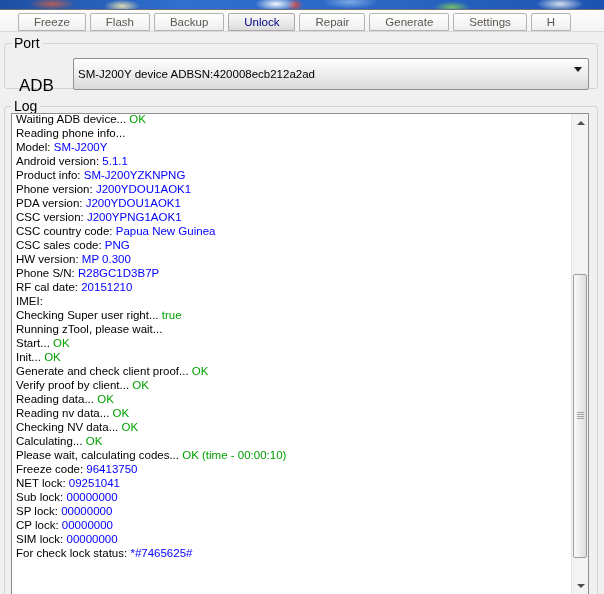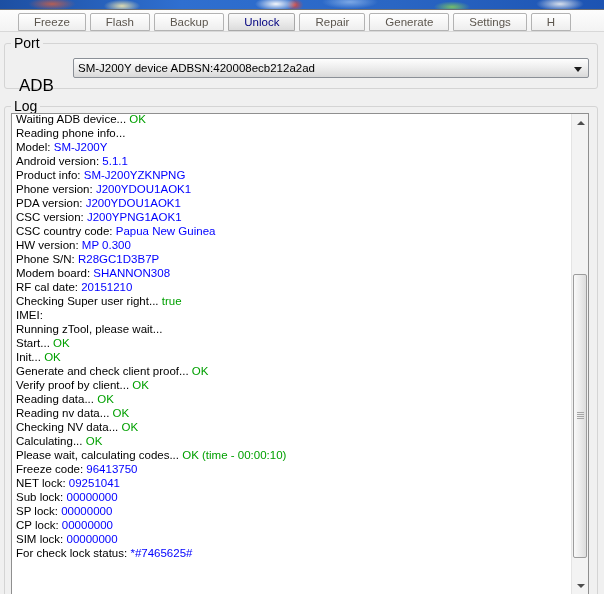--- a/index.html
+++ b/index.html
@@ -46,21 +46,21 @@
   }
 
   
   .groupbox{position:absolute;box-sizing:border-box;border:1px solid #d4d4d4;border-radius:3px;}
   .group-legend{position:absolute;top:-7px;left:6px;font-size:14px;line-height:13px;color:#000;background:var(--winbg,#f0f0f0);padding:0 3px;}
   .port-group{left:4px;top:43px;width:594px;height:46px;}
   .log-group{left:4px;top:106px;width:594px;height:500px;}
 
   .adb-label{position:absolute;left:14px;top:32px;font-size:17px;color:#000;}
   .combobox{
-    position:absolute;left:68px;top:14px;width:516px;height:20px;box-sizing:border-box;
+    position:absolute;left:68px;top:14px;width:516px;height:32px;box-sizing:border-box;
     border:1px solid #8b9097;border-radius:2px;
     background:linear-gradient(#fefefe,#ebebeb 55%,#d9d9d9);
     display:flex;align-items:center;padding:0 18px 0 4px;cursor:default;
   }
   .combo-text{font-size:11.5px;color:#000;white-space:nowrap;overflow:hidden;}
   .combo-arrow{
     position:absolute;right:6px;top:8px;width:0;height:0;
     border-left:4px solid transparent;border-right:4px solid transparent;border-top:5px solid #1c1c1c;
   }
 
@@ -140,26 +140,26 @@
       <div class="log-content">
           <div class="log-line"><span class="c-k">Waiting ADB device... </span><span class="c-g">OK</span></div>
           <div class="log-line"><span class="c-k">Reading phone info...</span></div>
           <div class="log-line"><span class="c-k">Model: </span><span class="c-b">SM-J200Y</span></div>
           <div class="log-line"><span class="c-k">Android version: </span><span class="c-b">5.1.1</span></div>
           <div class="log-line"><span class="c-k">Product info: </span><span class="c-b">SM-J200YZKNPNG</span></div>
           <div class="log-line"><span class="c-k">Phone version: </span><span class="c-b">J200YDOU1AOK1</span></div>
           <div class="log-line"><span class="c-k">PDA version: </span><span class="c-b">J200YDOU1AOK1</span></div>
           <div class="log-line"><span class="c-k">CSC version: </span><span class="c-b">J200YPNG1AOK1</span></div>
           <div class="log-line"><span class="c-k">CSC country code: </span><span class="c-b">Papua New Guinea</span></div>
+          <div class="log-line"><span class="c-k">CSC sales code: </span><span class="c-b">PNG</span></div>
           <div class="log-line"><span class="c-k">HW version: </span><span class="c-b">MP 0.300</span></div>
           <div class="log-line"><span class="c-k">Phone S/N: </span><span class="c-b">R28GC1D3B7P</span></div>
-          <div class="log-line"><span class="c-k">Modem board: </span><span class="c-b">SHANNON308</span></div>
           <div class="log-line"><span class="c-k">RF cal date: </span><span class="c-b">20151210</span></div>
+          <div class="log-line"><span class="c-k">IMEI:</span></div>
           <div class="log-line"><span class="c-k">Checking Super user right... </span><span class="c-g">true</span></div>
-          <div class="log-line"><span class="c-k">IMEI:</span></div>
           <div class="log-line"><span class="c-k">Running zTool, please wait...</span></div>
           <div class="log-line"><span class="c-k">Start... </span><span class="c-g">OK</span></div>
           <div class="log-line"><span class="c-k">Init... </span><span class="c-g">OK</span></div>
           <div class="log-line"><span class="c-k">Generate and check client proof... </span><span class="c-g">OK</span></div>
           <div class="log-line"><span class="c-k">Verify proof by client... </span><span class="c-g">OK</span></div>
           <div class="log-line"><span class="c-k">Reading data... </span><span class="c-g">OK</span></div>
           <div class="log-line"><span class="c-k">Reading nv data... </span><span class="c-g">OK</span></div>
           <div class="log-line"><span class="c-k">Checking NV data... </span><span class="c-g">OK</span></div>
           <div class="log-line"><span class="c-k">Calculating... </span><span class="c-g">OK</span></div>
           <div class="log-line"><span class="c-k">Please wait, calculating codes... </span><span class="c-g">OK (time - 00:00:10)</span></div>

